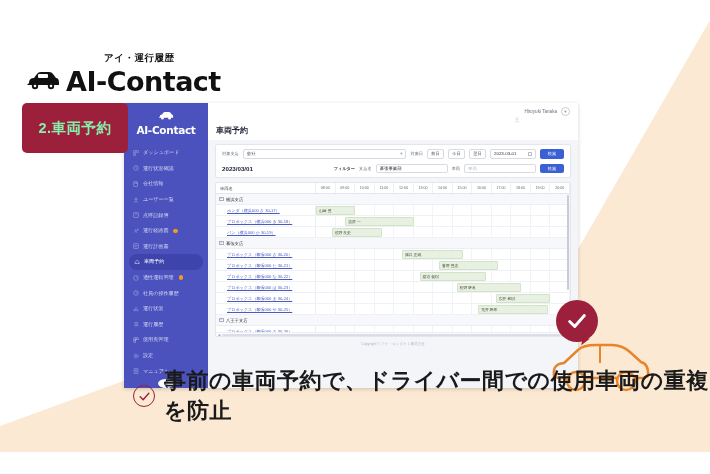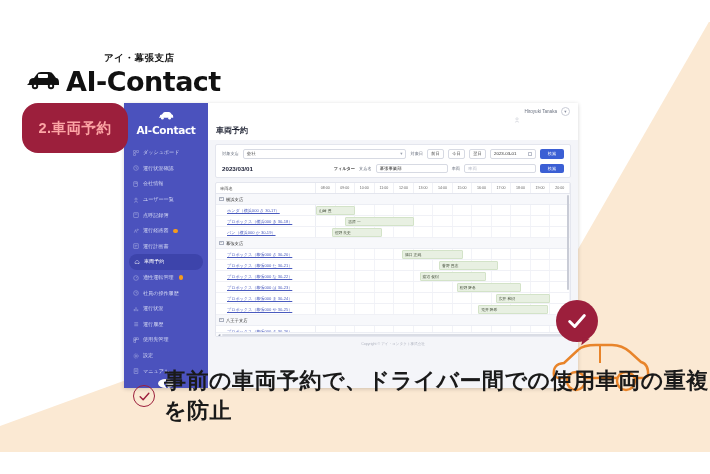--- a/index.html
+++ b/index.html
@@ -36,23 +36,23 @@
   }
   .brand-row { display: flex; align-items: center; gap: 6px; }
   .brand-name {
     font-size: 27px; font-weight: bold; color: #111;
     letter-spacing: -0.5px; font-family: "DejaVu Sans", sans-serif;
   }
 
   
   .step-tag {
     position: absolute; left: 22px; top: 103px; width: 106px; height: 50px;
-    background: #9c1f3c; border-radius: 16px; z-index: 5;
+    background: #9c1f3c; border-radius: 5px; z-index: 5;
     display: flex; align-items: center; justify-content: center;
-    color: #fca5a5; font-size: 14.5px; font-weight: bold; letter-spacing: .5px;
+    color: #86efac; font-size: 14.5px; font-weight: bold; letter-spacing: .5px;
   }
 
   
   .app-window {
     position: absolute; left: 124px; top: 103px; width: 454px; height: 285px;
     background: #fff; z-index: 4;
     box-shadow: 0 1px 4px rgba(0,0,0,.18);
     display: flex; overflow: hidden;
   }
 
@@ -243,21 +243,21 @@
 </head>
 <body>
 
 <div id="page">
 
   <div class="bg-wedge"></div>
   <div class="bg-wedge-2"></div>
   <div class="bg-bottom-band"></div>
 
   <div class="brand">
-    <div class="brand-sup">アイ・幕張支店</div>
+    <div class="brand-sup">アイ・運行履歴</div>
     <div class="brand-row">
       <span>
         <svg width="34" height="20" viewBox="0 0 34 20">
             <path d="M3 13 Q3 8 8 8 L11 4 Q12 2 15 2 L23 2 Q26 2 27 4 L30 8 Q33 8 33 13 L33 15 L1 15 Z" fill="#111"></path>
             <circle cx="9" cy="16" r="3.2" fill="#111"></circle>
             <circle cx="25" cy="16" r="3.2" fill="#111"></circle>
             <circle cx="9" cy="16" r="1.3" fill="#fff"></circle>
             <circle cx="25" cy="16" r="1.3" fill="#fff"></circle>
             <rect x="12" y="4" width="10" height="4" rx="1" fill="#fff"></rect>
           </svg>

